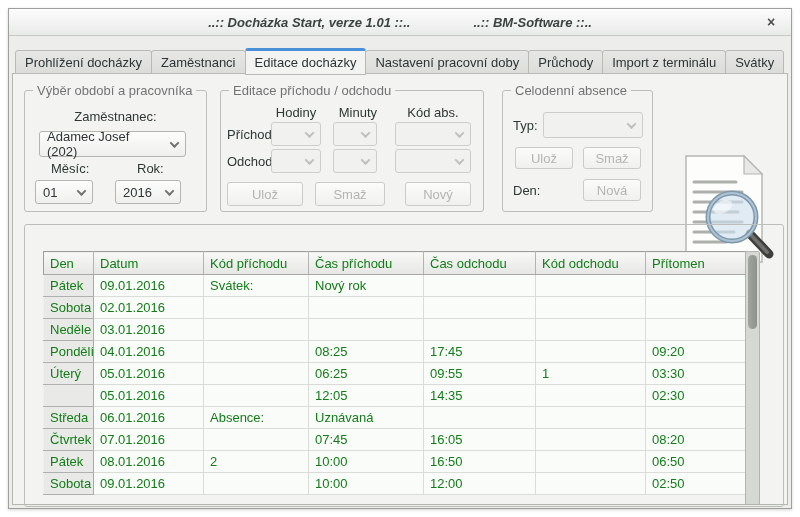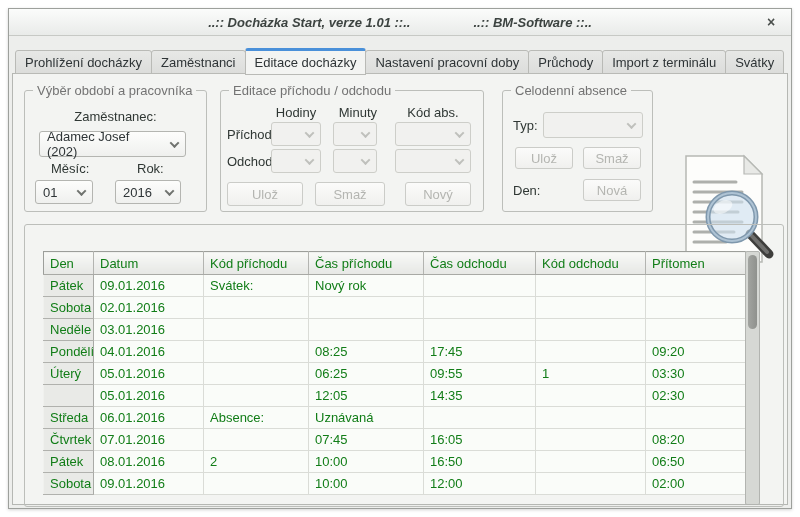--- a/index.html
+++ b/index.html
@@ -282,21 +282,21 @@
           <td></td>
           <td>06:50</td>
         </tr>
               <tr>
           <td class="dayhdr">Sobota</td>
           <td>09.01.2016</td>
           <td></td>
           <td>10:00</td>
           <td>12:00</td>
           <td></td>
-          <td>02:00</td>
+          <td>02:50</td>
         </tr>
             </tbody>
         </table>
       </div>
 
       <div class="vscroll">
         <div class="vthumb"></div>
       </div>
     </div>
 

